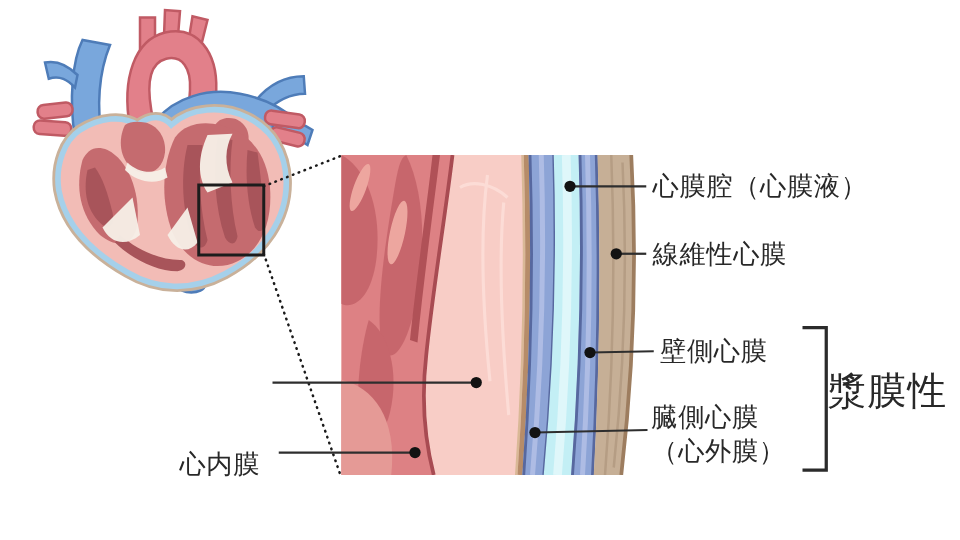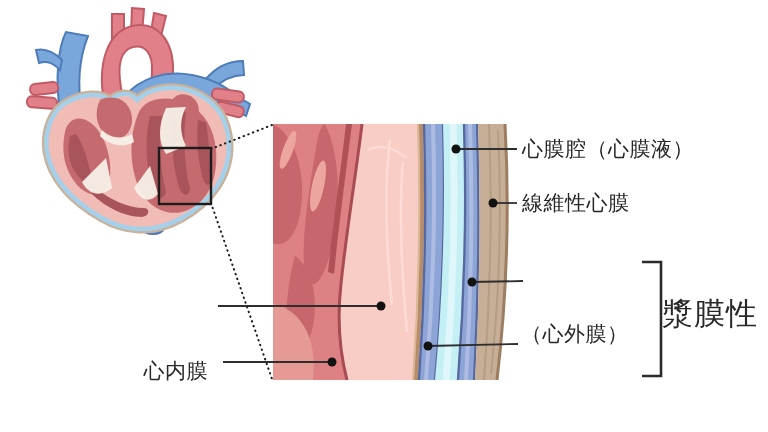--- a/index.html
+++ b/index.html
@@ -165,22 +165,24 @@
       <circle cx="381" cy="306" r="4.5"></circle>
       <circle cx="332" cy="362" r="4.5"></circle>
     </g>
     <path d="M642,262 H661 V376 H642" fill="none" stroke="#2b2b2b" stroke-width="2.6"></path>
   </svg>
 
   <div class="label" style="left:522px;top:138px;">心膜腔（心膜液）</div>
 
   <div class="label" style="left:522px;top:192px;">線維性心膜</div>
 
+  <div class="label" style="left:528px;top:270px;">壁側心膜</div>
 
   <div class="label two-row" style="left:521px;top:321px;">
+    <span class="row">臓側心膜</span>
     <span class="row">（心外膜）</span>
   </div>
 
   <div class="label serous" style="left:662px;top:300px;width:92px;">
     <span class="row">漿膜性</span>
   </div>
 
 
   <div class="label right-align" style="left:138px;top:360px;width:70px;">心内膜</div>
 

